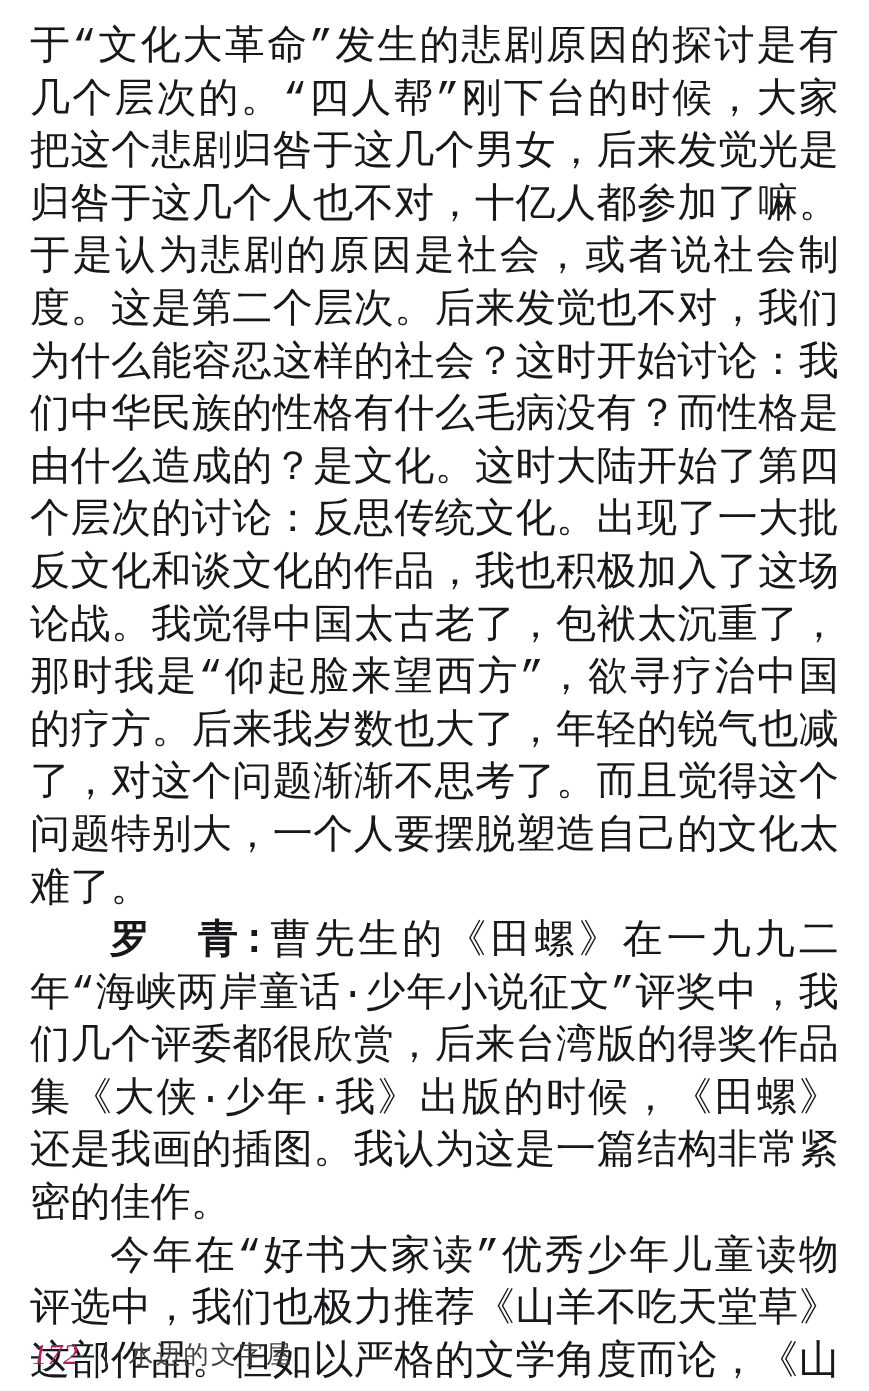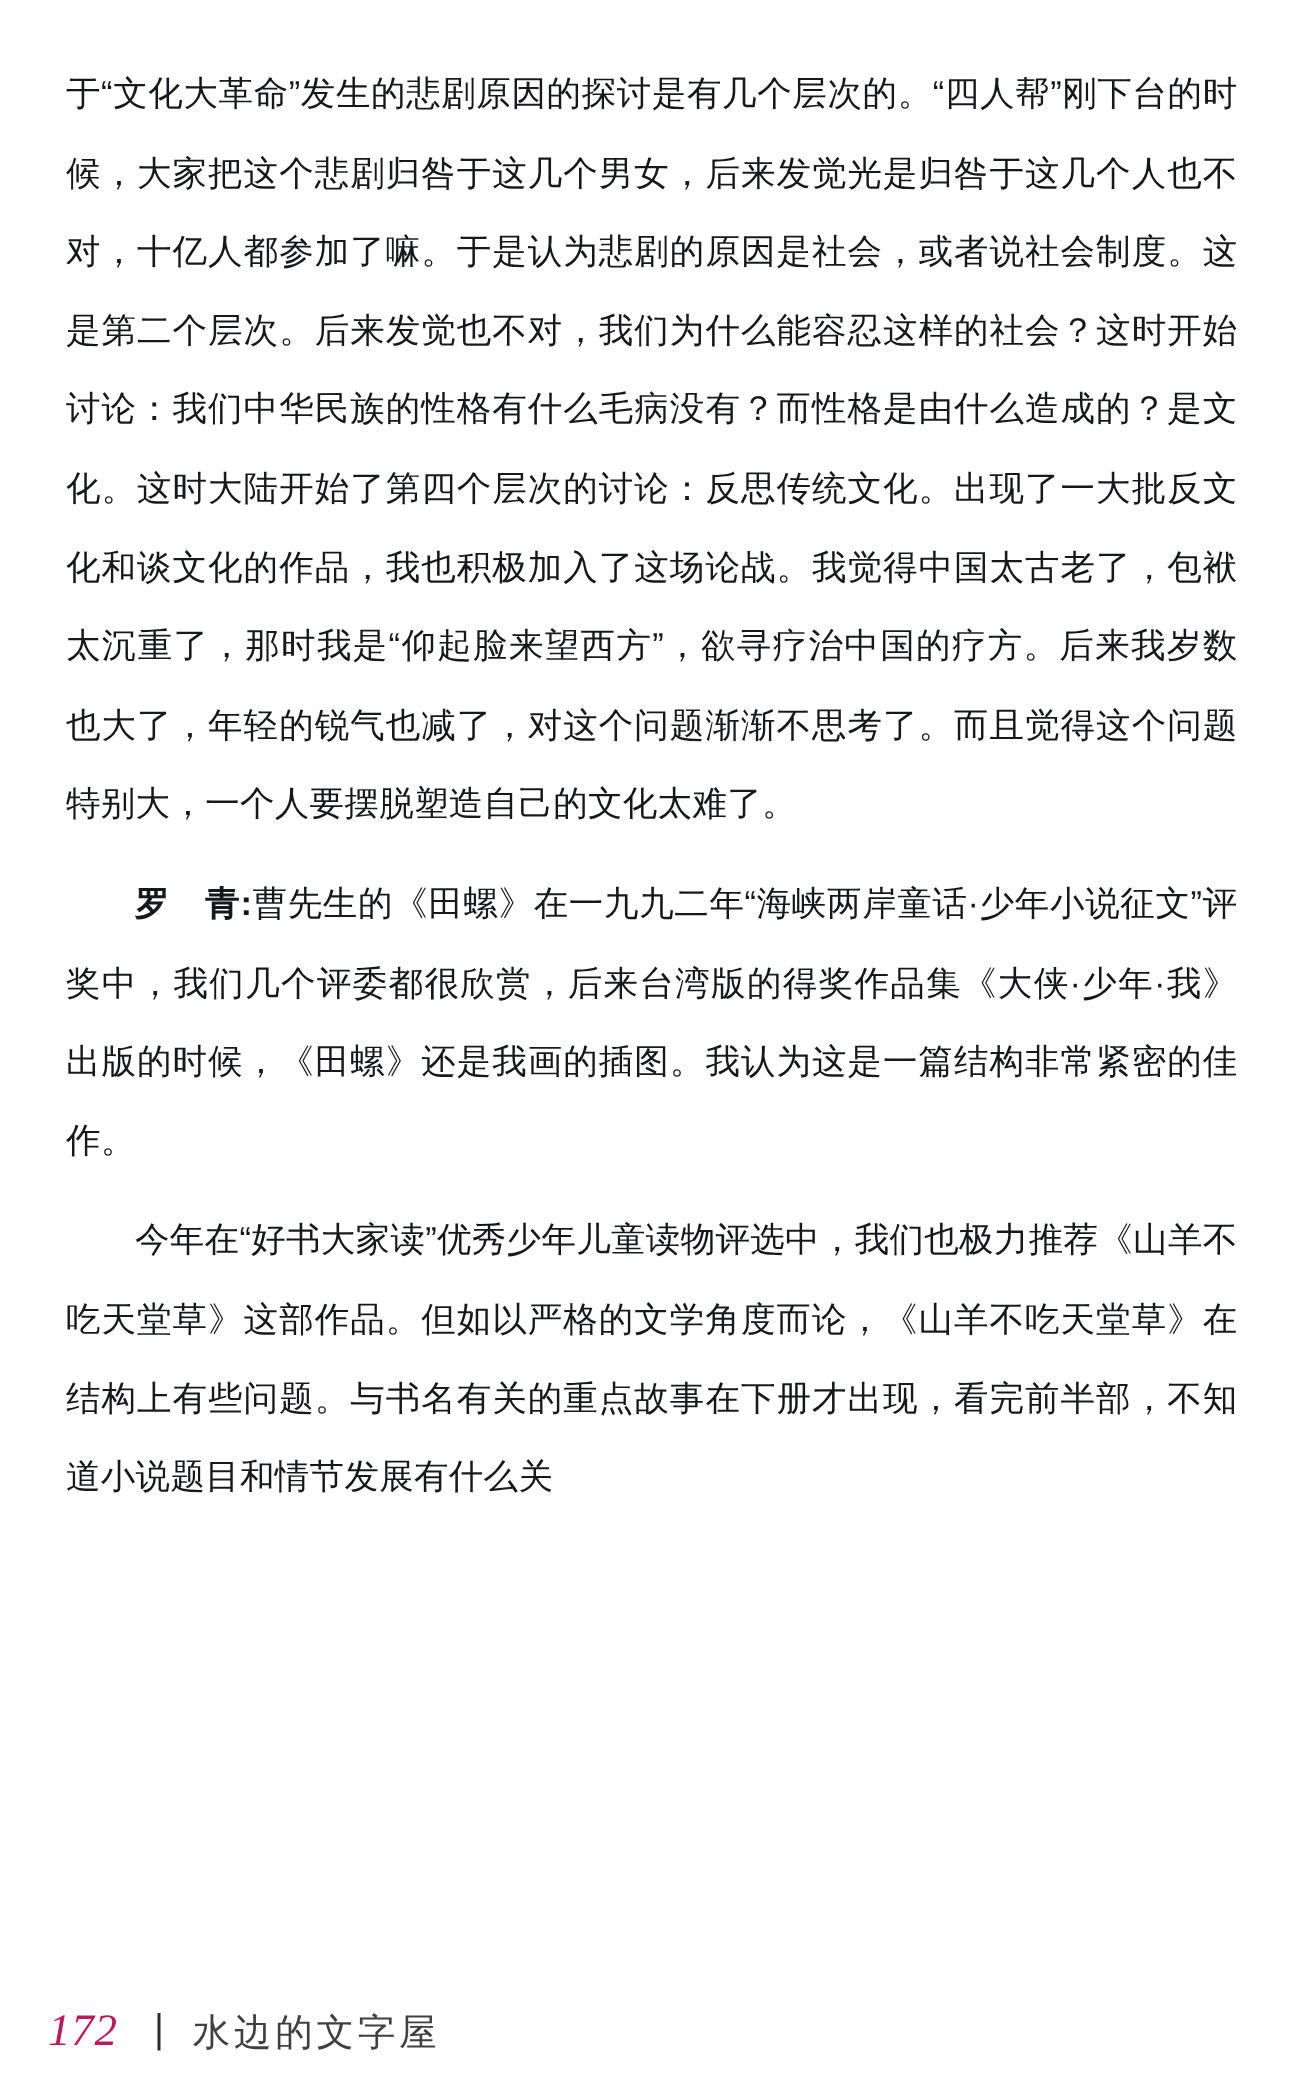--- a/index.html
+++ b/index.html
@@ -27,30 +27,30 @@
   }
 
   #body-col {
     position: absolute;
     left: 30px;
     top: 22px;
     width: 809px;
   }
 
   .para {
-    font-size: 23px;
+    font-size: 40px;
     line-height: 52.6px;
     text-align: justify;
     text-align-last: left;
     text-justify: inter-character;
     letter-spacing: 0.2px;
-    margin: 14px;
+    margin: 0;
     color: #16181b;
     font-weight: 400;
-    font-family: Liberation Sans, sans-serif;
+    font-family: Liberation Mono, monospace;
   }
 
   .para.indent {
     text-indent: 2em;
   }
 
   .speaker {
     font-weight: bold;
     letter-spacing: 0.2px;
   }

